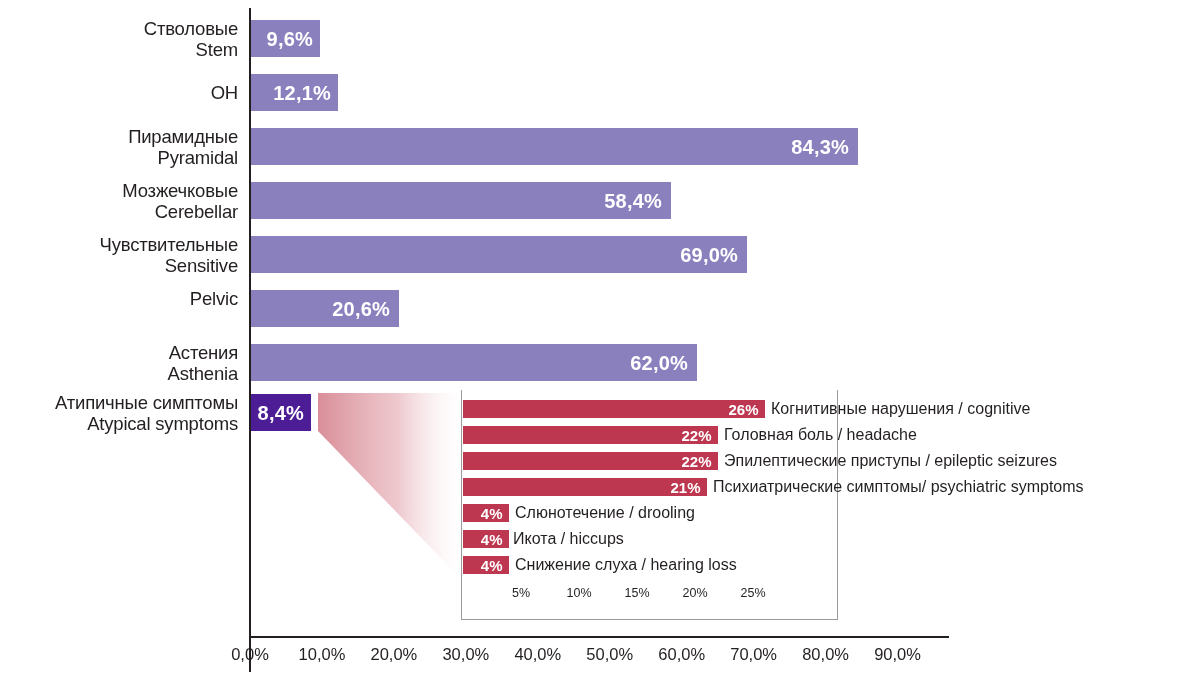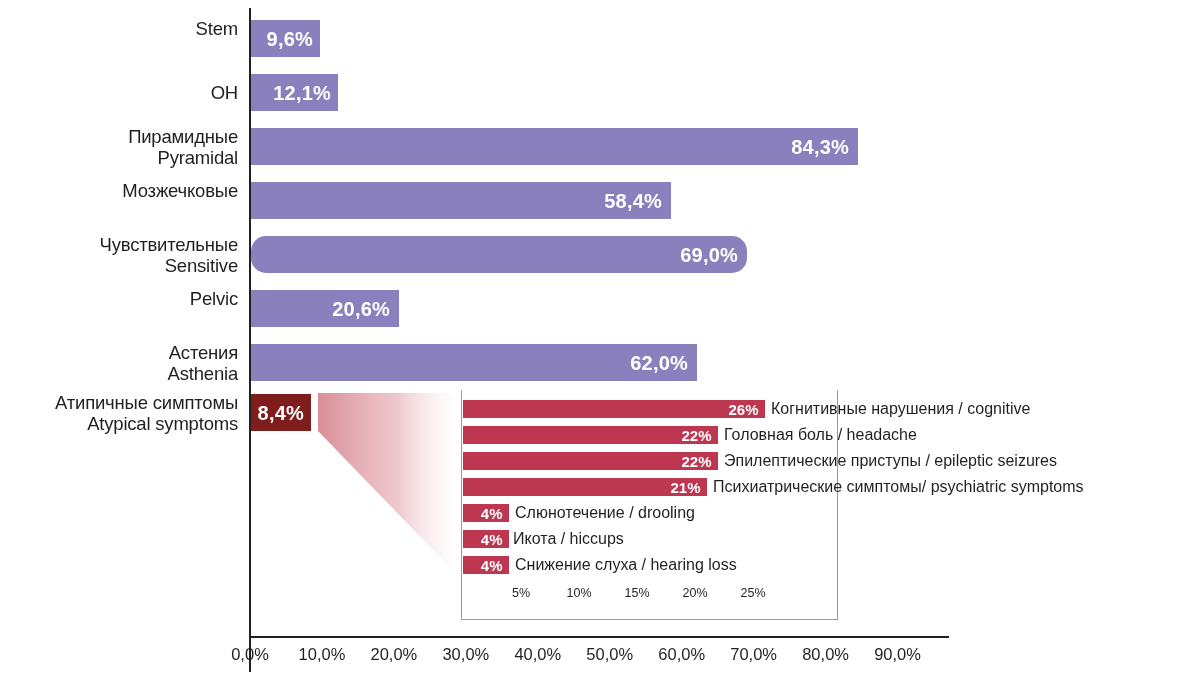--- a/index.html
+++ b/index.html
@@ -34,21 +34,21 @@
   }
   .row-label .ru{display:block;}
   .row-label .en{display:block;}
 
   .bar{
     position:absolute;left:251px;height:37px;
     background:#8b80be;
     box-sizing:border-box;
     text-align:center;
   }
-  .bar.red{background:#7f1d1d;padding-left:12px;}
+  .bar.red{background:#4c1d95;padding-left:12px;}
   .bar-value{
     position:absolute;right:9px;top:50%;transform:translateY(-50%);
     color:#ffffff;font-weight:bold;font-size:20px;
     white-space:nowrap;letter-spacing:0.2px;
   }
   .bar.small .bar-value{right:7px;font-size:20px;}
 
   
   .xticks{position:absolute;left:0;top:645px;width:1179px;height:26px;}
   .xtick{
@@ -96,20 +96,21 @@
 <body>
 
 <div id="chart-root">
 
   <div class="axis-v"></div>
   <div class="axis-h"></div>
 
   <div id="main-rows">
       <div class="row" style="top: 20px;">
         <div class="row-label" style="top: -2.5px;">
+          <span class="ru">Стволовые</span>
           <span class="en">Stem</span>
         </div>
         <div class="bar small" style="width: 69px; height: 37px; top: 0px;">
           <span class="bar-value">9,6%</span>
         </div>
       </div>
       <div class="row" style="top: 74px;">
         <div class="row-label" style="top: 8px;">
           <span class="ru">ОН</span>
         </div>
@@ -122,31 +123,32 @@
           <span class="ru">Пирамидные</span>
           <span class="en">Pyramidal</span>
         </div>
         <div class="bar" style="width: 607px; height: 37px; top: 0px;">
           <span class="bar-value">84,3%</span>
         </div>
       </div>
       <div class="row" style="top: 182px;">
         <div class="row-label" style="top: -2.5px;">
           <span class="ru">Мозжечковые</span>
+          <span class="en">Cerebellar</span>
         </div>
         <div class="bar" style="width: 420px; height: 37px; top: 0px;">
           <span class="bar-value">58,4%</span>
         </div>
       </div>
       <div class="row" style="top: 236px;">
         <div class="row-label" style="top: -2.5px;">
           <span class="ru">Чувствительные</span>
           <span class="en">Sensitive</span>
         </div>
-        <div class="bar" style="width: 496px; height: 37px; top: 0px; border-radius: 15px;">
+        <div class="bar" style="width: 496px; height: 37px; top: 0px;">
           <span class="bar-value">69,0%</span>
         </div>
       </div>
       <div class="row" style="top: 290px;">
         <div class="row-label" style="top: -2.5px;">
           <span class="en">Pelvic</span>
         </div>
         <div class="bar" style="width: 148px; height: 37px; top: 0px;">
           <span class="bar-value">20,6%</span>
         </div>

